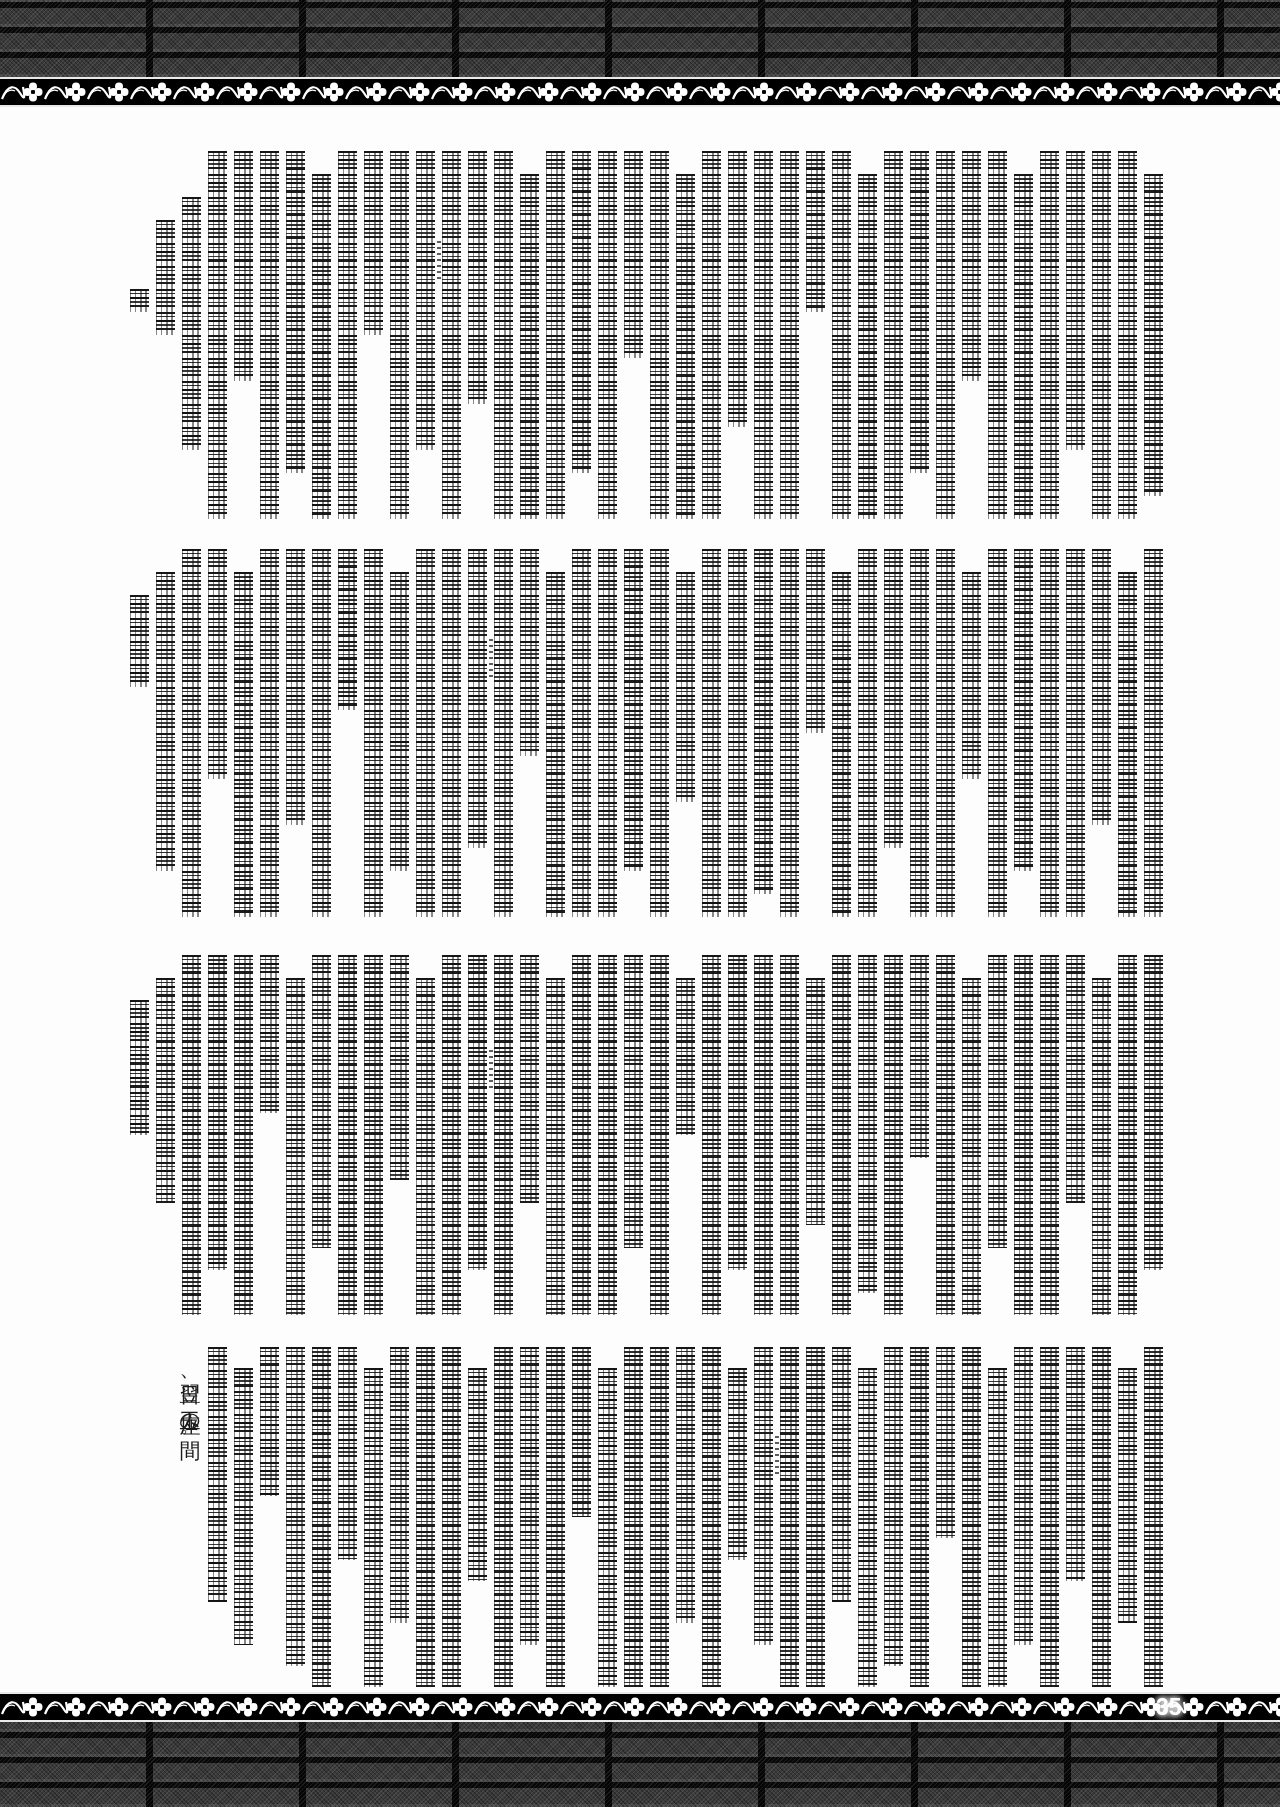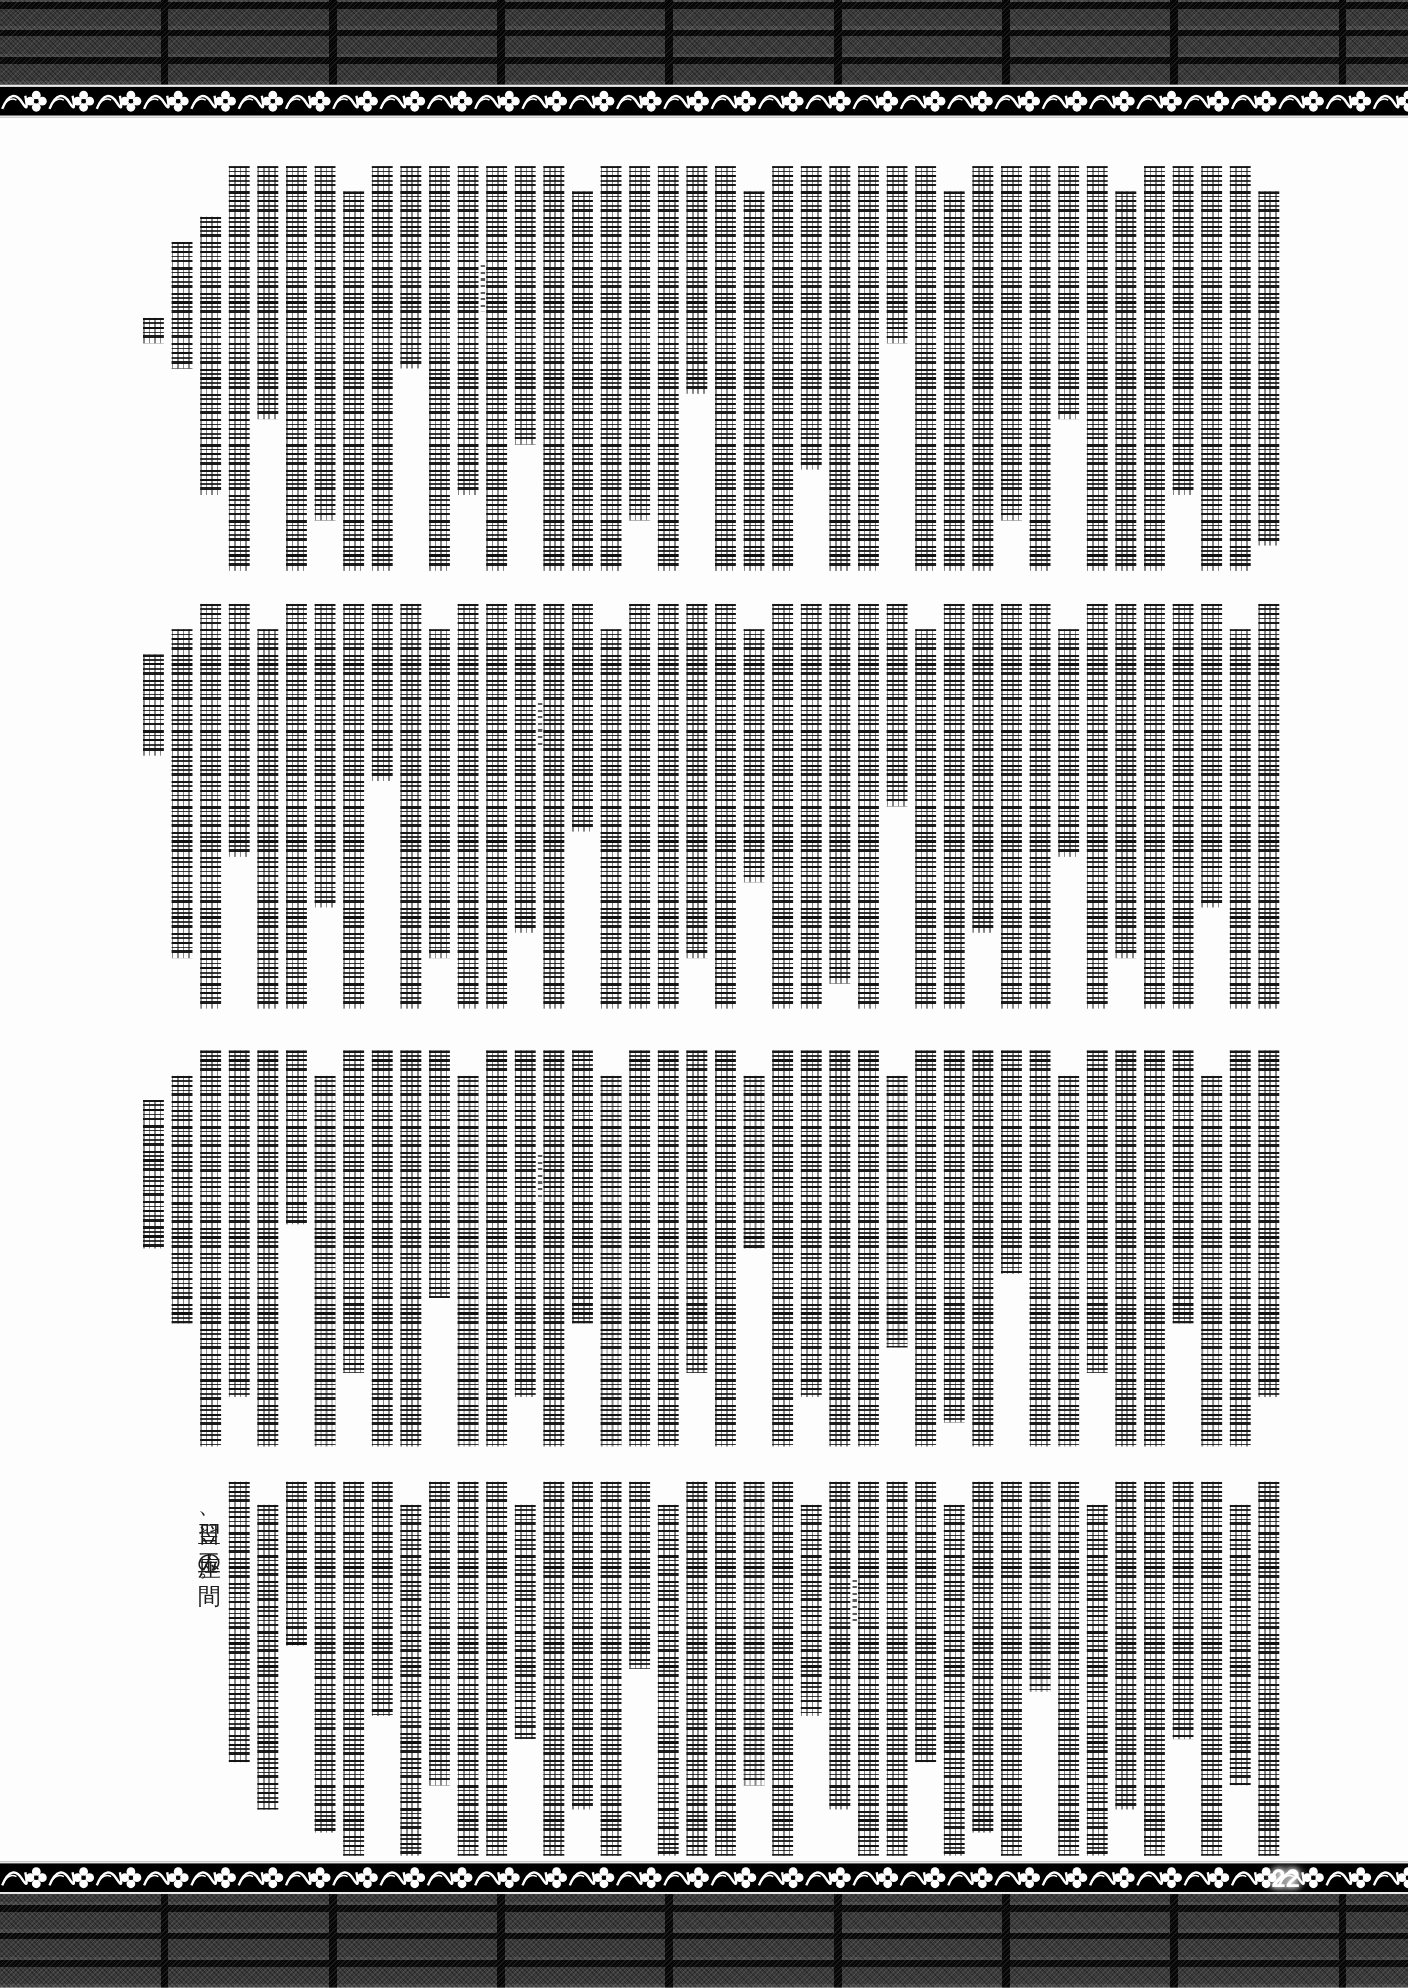--- a/index.html
+++ b/index.html
@@ -564,21 +564,21 @@
         <div class="col" style="margin-top: 0px; height: 318.75px;"></div>
         <div class="col" style="margin-top: 0px; height: 148.75px;"></div>
         <div class="col" style="margin-top: 21.25px; height: 276.25px;"></div>
         <div class="col" style="margin-top: 0px; height: 255px;"></div>
         <div class="col realtext" style="margin-top: 21.25px;">翌日、玉座の間。</div>
         <div class="col" style="background: none;"></div>
       </div>
     </div>
 
   <div class="ornament bottom" id="orn-bottom">
-    <span class="pageno">22</span>
+    <span class="pageno">35</span>
   <svg class="motif" width="43" height="22" viewBox="0 0 43 22">
         <g fill="#ffffff">
           <circle cx="33" cy="5.5" r="4"></circle>
           <circle cx="33" cy="16.5" r="4"></circle>
           <circle cx="27.5" cy="11" r="4"></circle>
           <circle cx="38.5" cy="11" r="4"></circle>
           <circle cx="33" cy="11" r="2.1" fill="#000000"></circle>
         </g>
         <path d="M2 18 C8 3, 15 4, 20 12 S25 17, 23 6" stroke="#ffffff" stroke-width="2.2" fill="none"></path>
         <path d="M3 15.5 C6.5 9.5, 11 8, 15 10" stroke="#ffffff" stroke-width="1.3" fill="none"></path>

